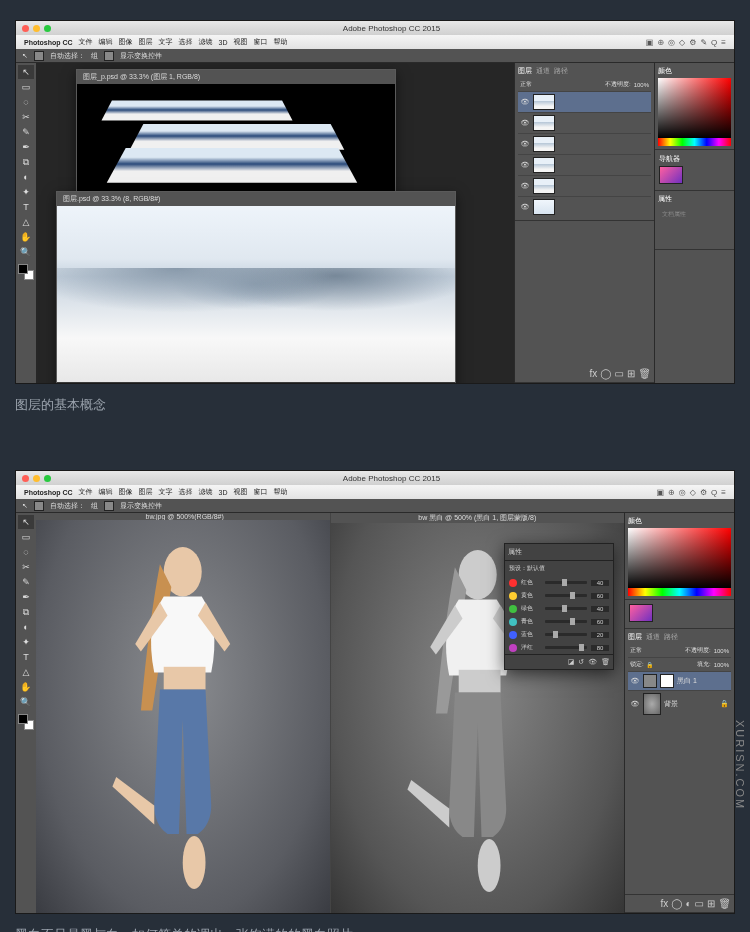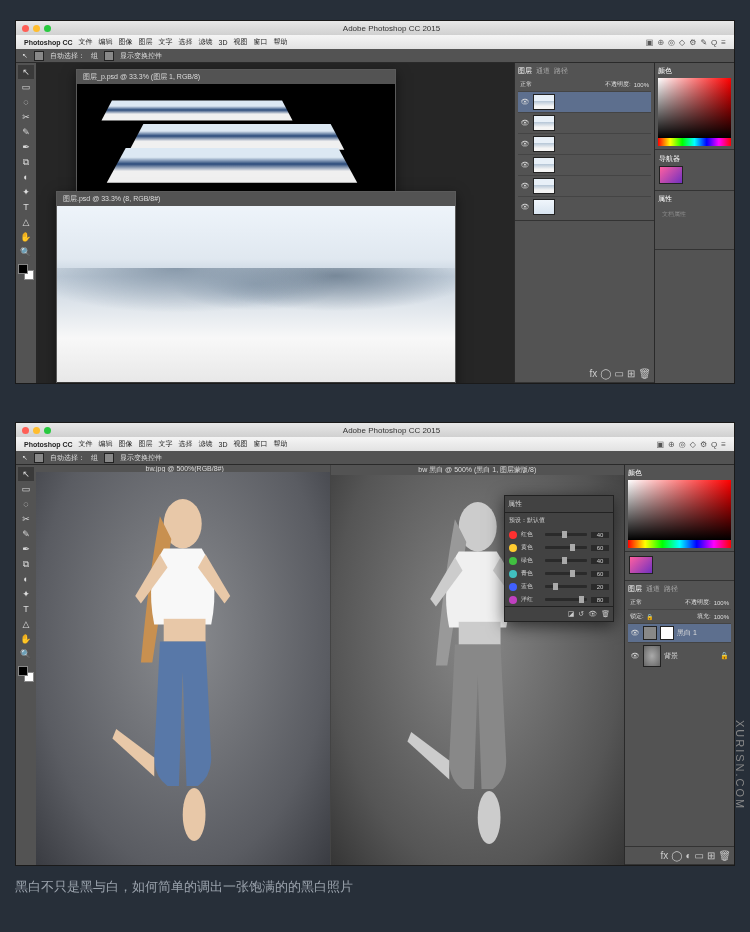--- a/index.html
+++ b/index.html
@@ -336,20 +336,21 @@
         </div>
         <div class="panel">
           <div class="panel-tabs">
               <span class="active">属性</span>
             </div>
           <div style="height:40px;font-size:6px;color:#888;padding:4px;">文档属性</div>
         </div>
       </div>
     </div>
   </div>
+  <div class="caption">图层的基本概念</div>
 </div>
 
 <div class="screenshot-block" style="padding-top:30px; position:relative;">
   <div class="ps-window">
     <div class="mac-titlebar">
       <span class="mac-dot dot-red"></span>
       <span class="mac-dot dot-yellow"></span>
       <span class="mac-dot dot-green"></span>
       <span class="app-title">Adobe Photoshop CC 2015</span>
     </div>

